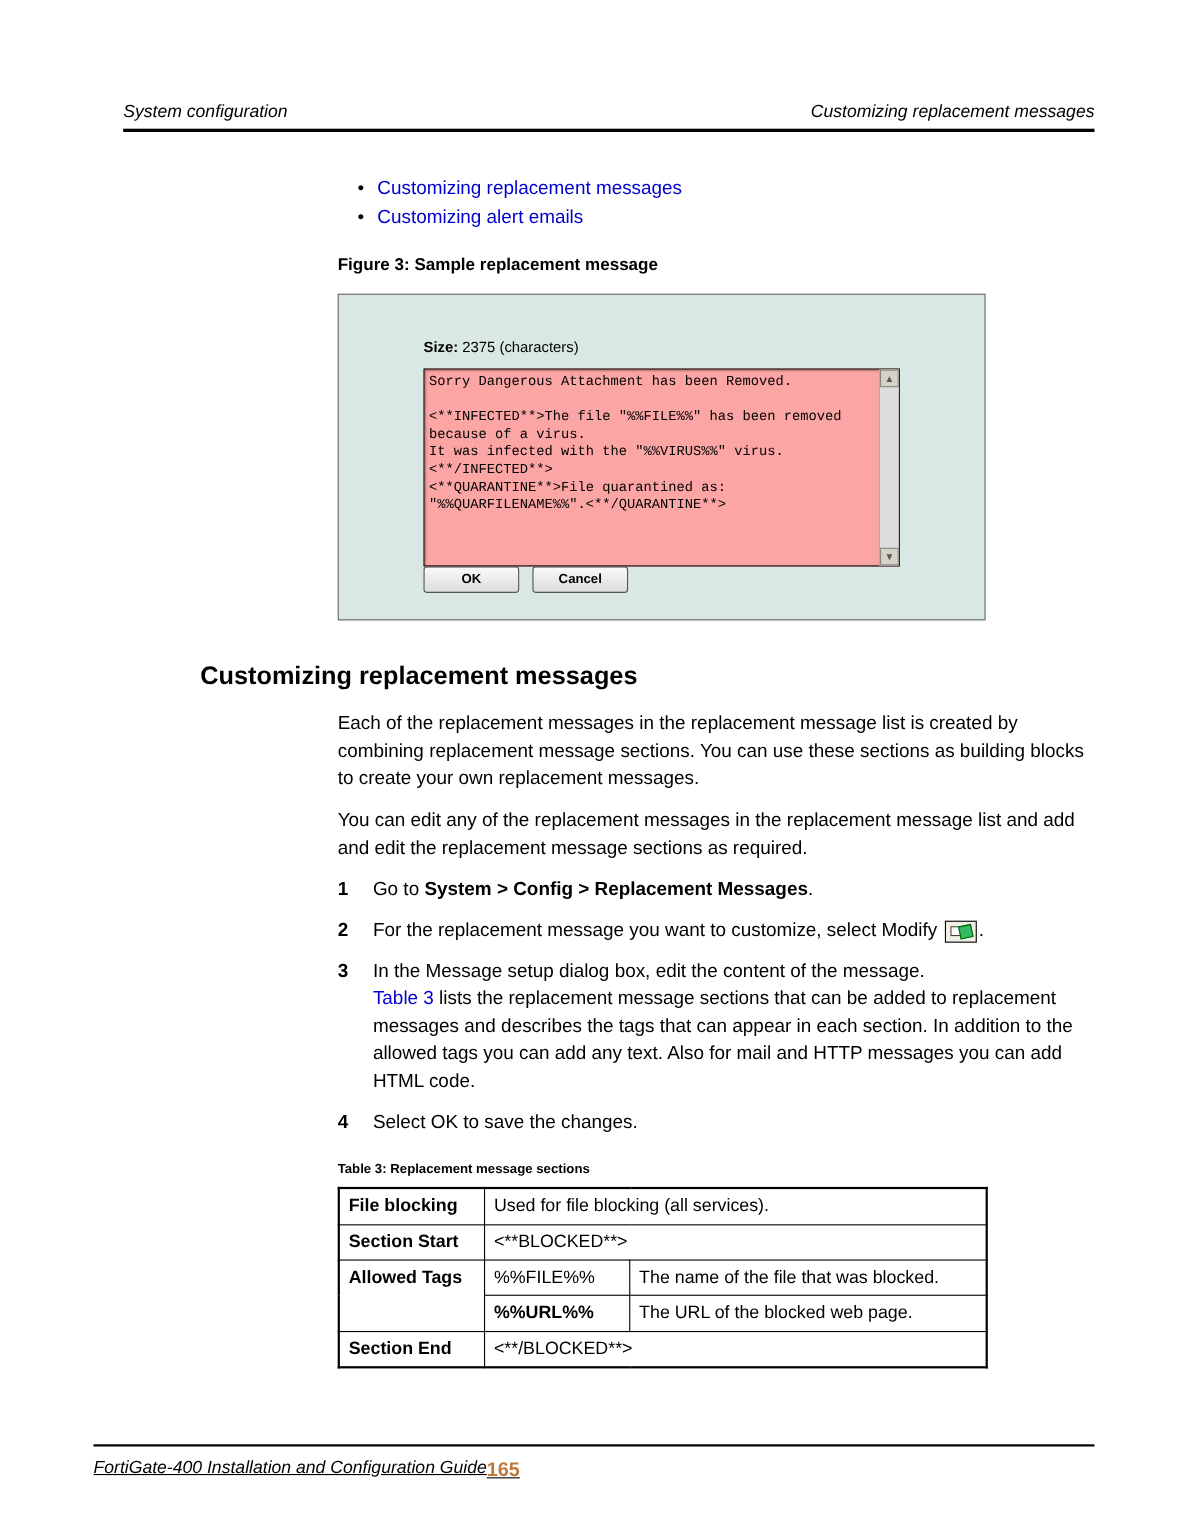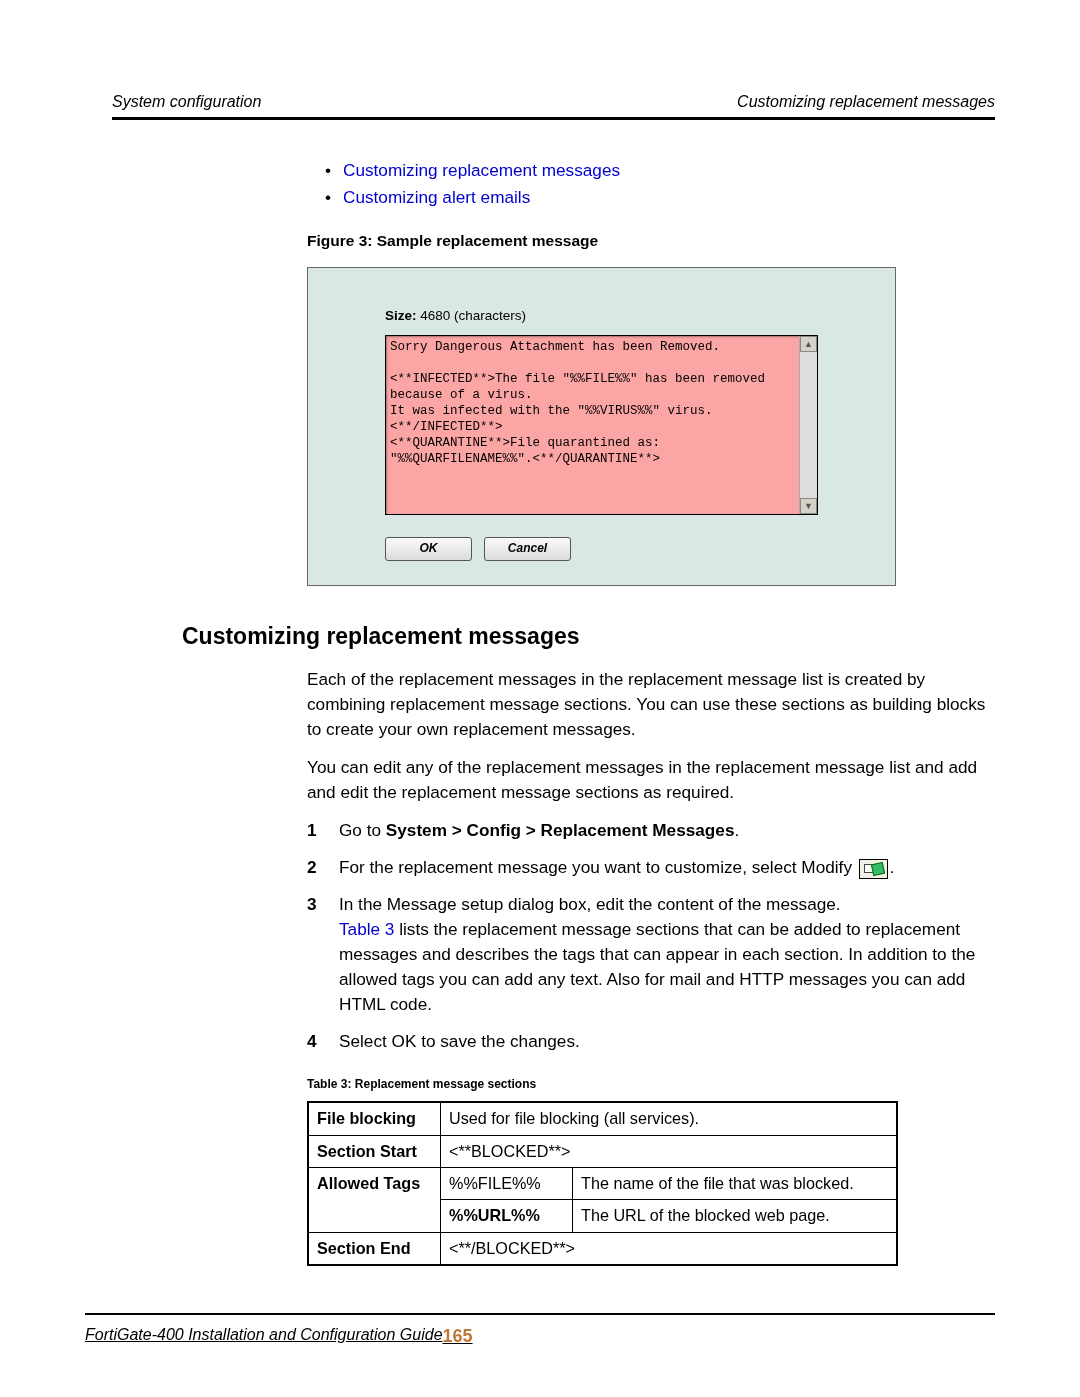--- a/index.html
+++ b/index.html
@@ -78,21 +78,21 @@
     justify-content: space-between;
   }
   .ta-arrow {
     height: 16px;
     background: #d6d2c8;
     border: 1px solid #888;
     box-sizing: border-box;
     display: flex; align-items: center; justify-content: center;
     font-size: 9px; color: #555;
   }
-  .btn-row { margin-top: 22px; display: flex; gap: 12px; font-style: italic; }
+  .btn-row { display: flex; gap: 12px; }
   .dlg-btn {
     width: 85px; height: 22px;
     background: linear-gradient(#fafafa,#dcdcdc);
     border: 1px solid #555;
     border-radius: 3px;
     font-family: Verdana, Arial, sans-serif;
     font-size: 12px; font-weight: bold;
     display: flex; align-items: center; justify-content: center;
   }
   h2.section-title {
@@ -178,21 +178,21 @@
       <div class="bullet-row">
         <span class="bullet-dot">•</span>
         <a href="#" class="link">Customizing alert emails</a>
       </div>
     </div>
 
     <div class="fig-caption">Figure 3:   Sample replacement message</div>
 
     <div class="panel-outer">
       <div class="meta-line">
-        <span class="meta-key">Size:  </span><span>4680 (characters)</span>
+        <span class="meta-key">Size:  </span><span>2375 (characters)</span>
       </div>
 
       <div class="textarea-wrap">
         <div class="ta-content">Sorry Dangerous Attachment has been Removed.
 
 &lt;**INFECTED**&gt;The file "%%FILE%%" has been removed because of a virus.
 It was infected with the "%%VIRUS%%" virus.&lt;**/INFECTED**&gt;
 &lt;**QUARANTINE**&gt;File quarantined as: "%%QUARFILENAME%%".&lt;**/QUARANTINE**&gt;</div>
         <div class="ta-scroll">
           <div class="ta-arrow">▲</div>

